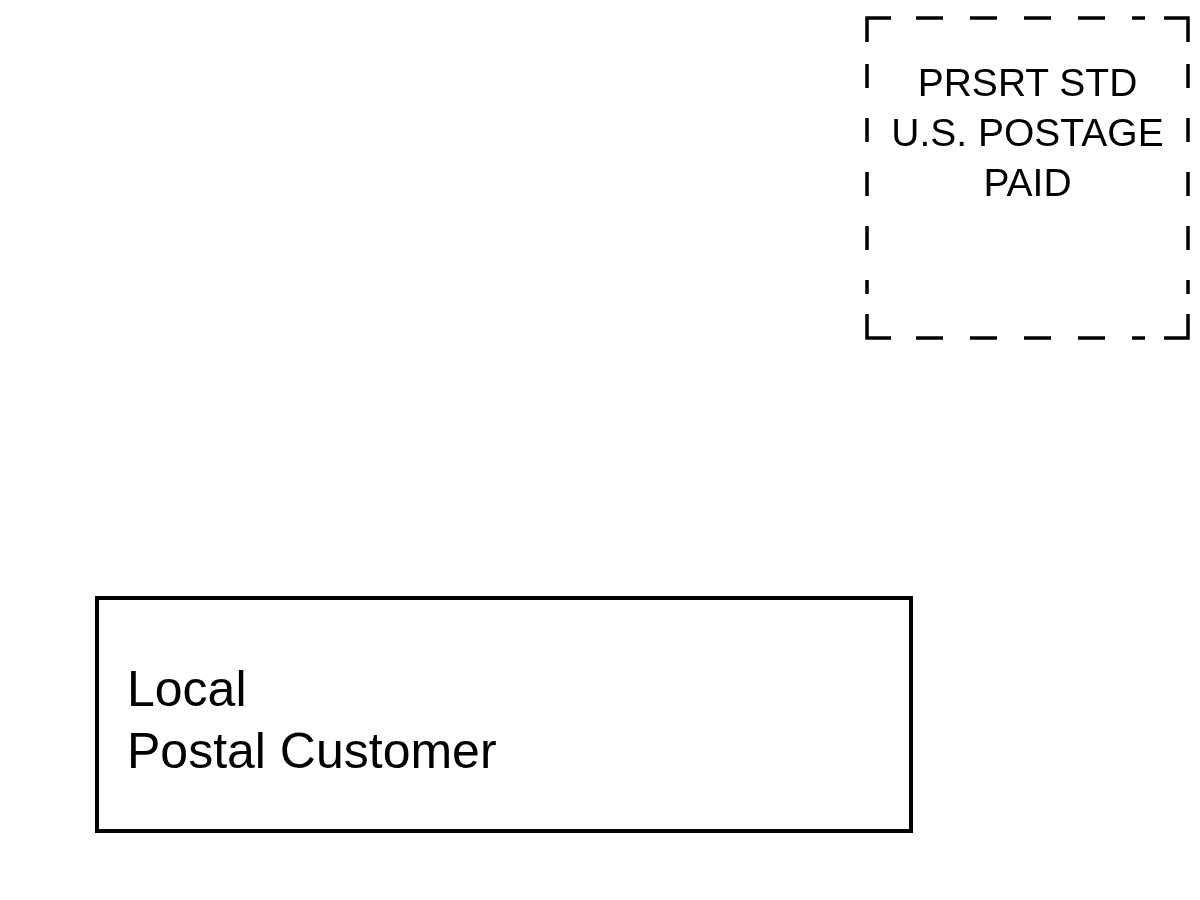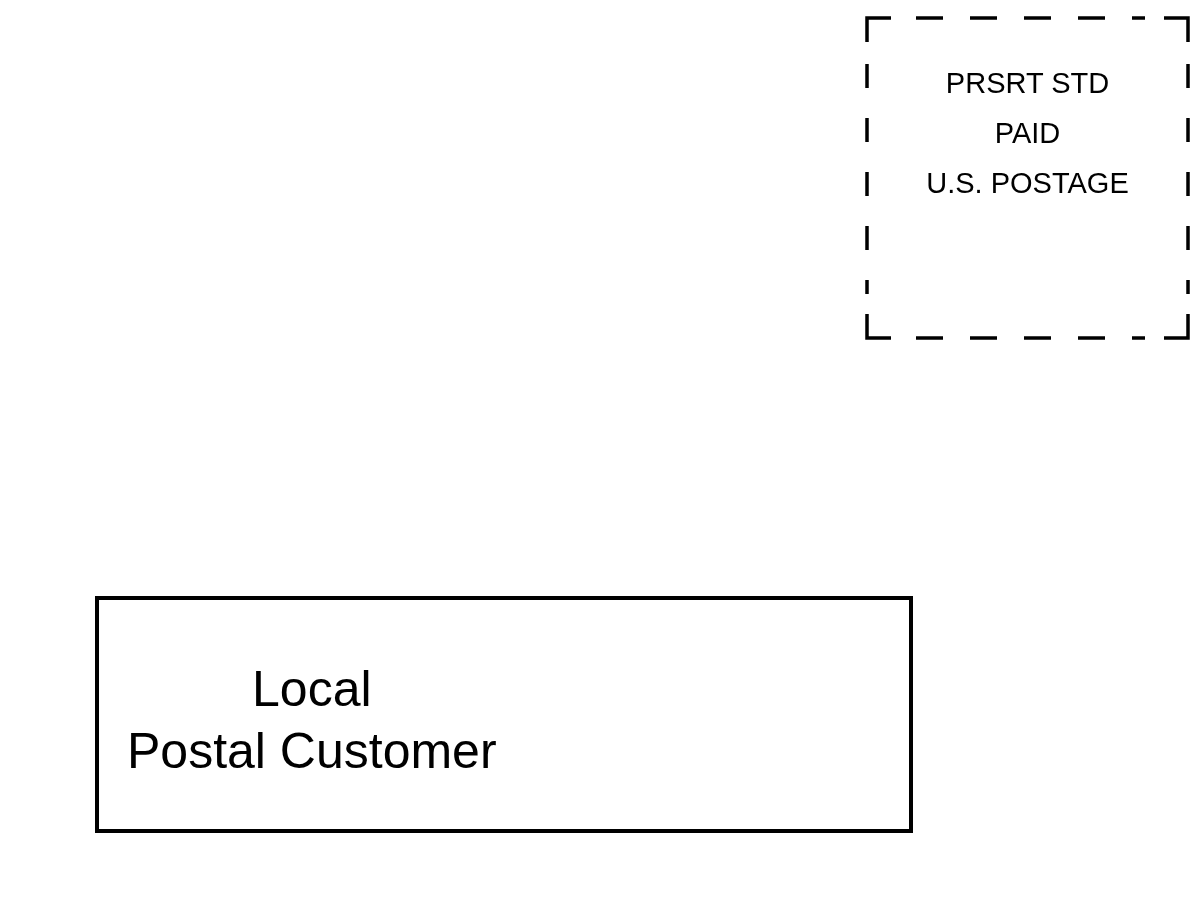--- a/index.html
+++ b/index.html
@@ -26,21 +26,21 @@
       position: absolute;
       left: 0;
       top: 0;
     }
     .indicia-text {
       position: absolute;
       left: 0;
       top: 42px;
       width: 325px;
       text-align: center;
-      font-size: 29px;
+      font-size: 39px;
       line-height: 50px;
       letter-spacing: 0px;
     }
     .indicia-line {
       display: block;
       white-space: nowrap;
     }
     .address-box {
       position: absolute;
       left: 95px;
@@ -48,21 +48,20 @@
       width: 810px;
       height: 229px;
       border: 4px solid #000000;
     }
     .address-text {
       position: absolute;
       left: 28px;
       top: 58px;
       font-size: 50px;
       line-height: 62px;
-      text-align: center;
     }
     .address-line {
       display: block;
       white-space: nowrap;
     }
   </style>
 </head>
 <body>
 
 <div class="indicia">
@@ -94,22 +93,22 @@
 
       <line x1="323" y1="48" x2="323" y2="72"></line>
       <line x1="323" y1="102" x2="323" y2="126"></line>
       <line x1="323" y1="156" x2="323" y2="180"></line>
       <line x1="323" y1="210" x2="323" y2="234"></line>
       <line x1="323" y1="264" x2="323" y2="278"></line>
     </g>
   </svg>
   <div class="indicia-text">
     <span class="indicia-line">PRSRT STD</span>
+    <span class="indicia-line">U.S. POSTAGE</span>
     <span class="indicia-line">PAID</span>
-    <span class="indicia-line">U.S. POSTAGE</span>
   </div>
 </div>
 
 <div class="address-box">
   <div class="address-text">
     <span class="address-line">Local</span>
     <span class="address-line">Postal Customer</span>
   </div>
 </div>
 

